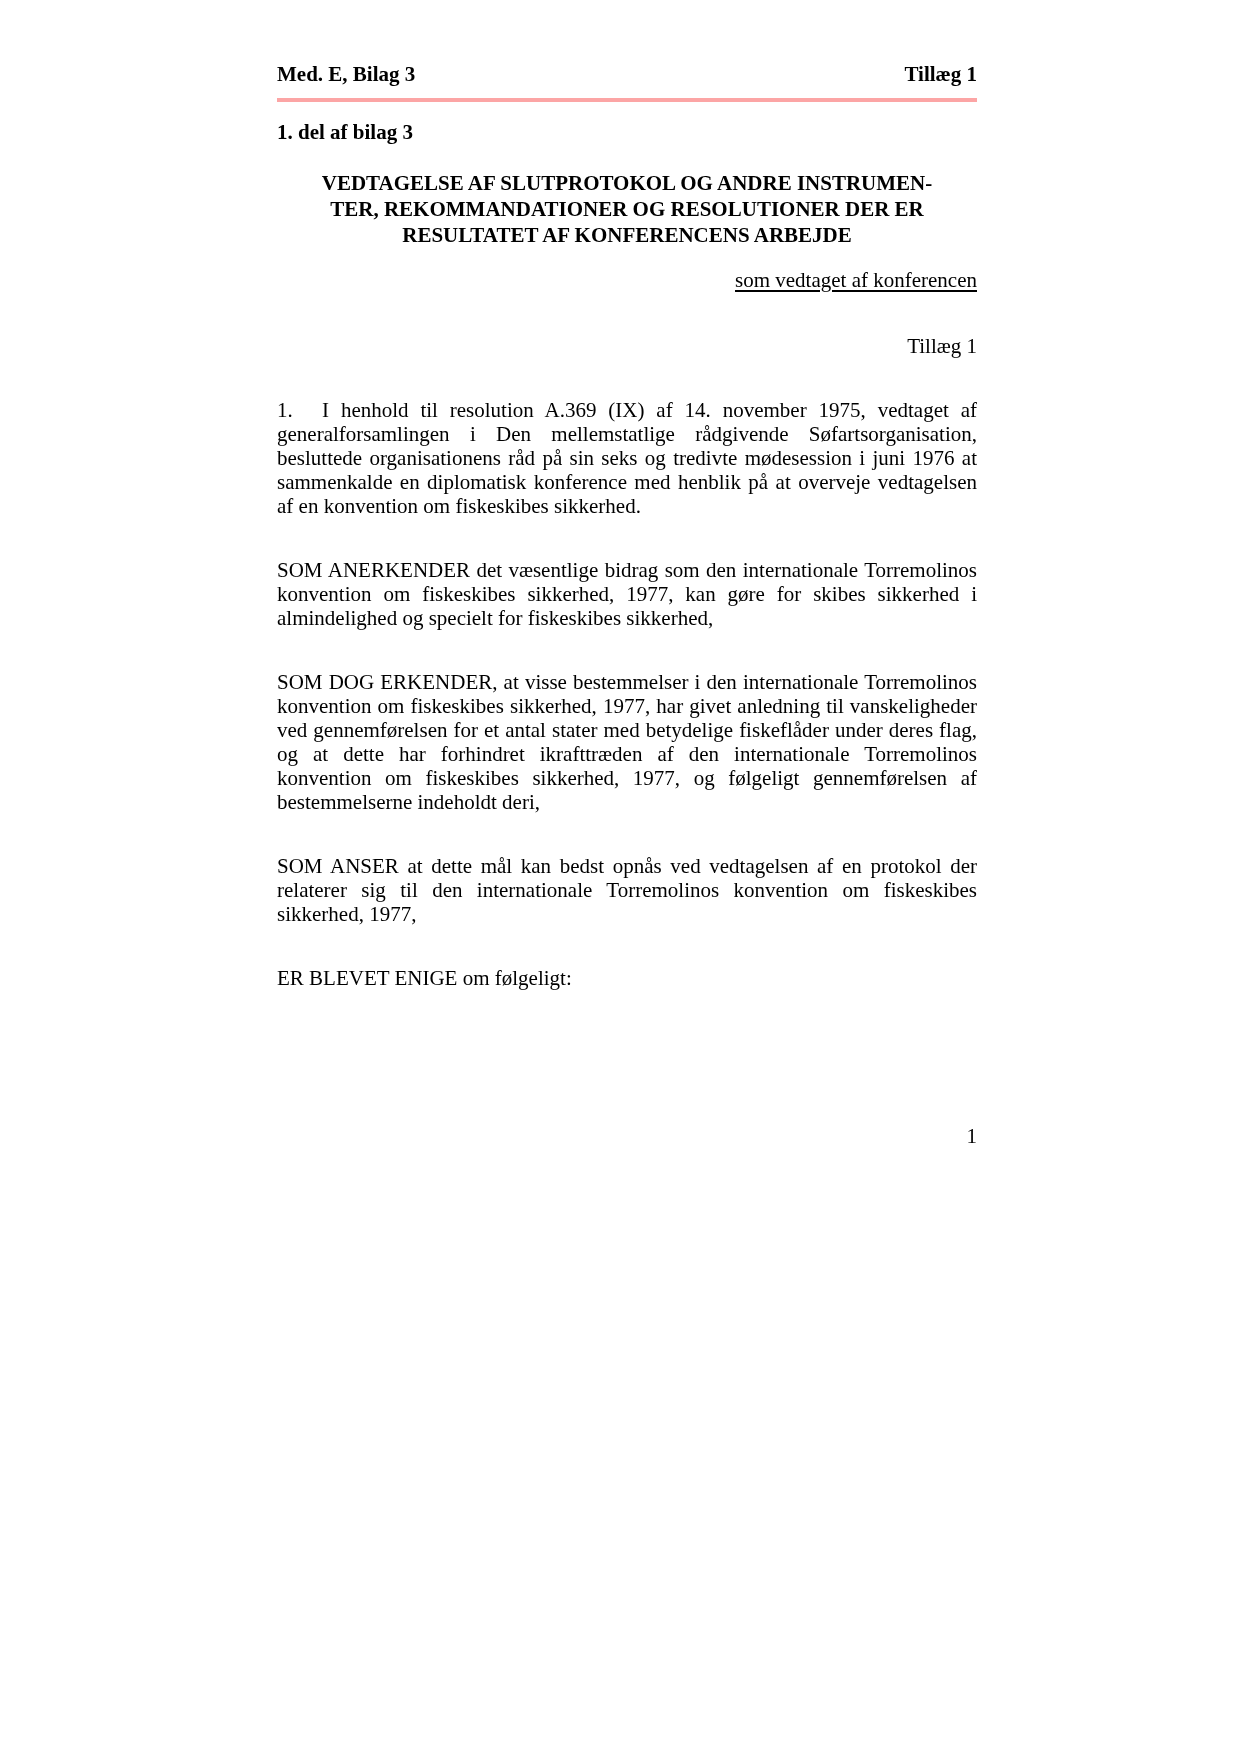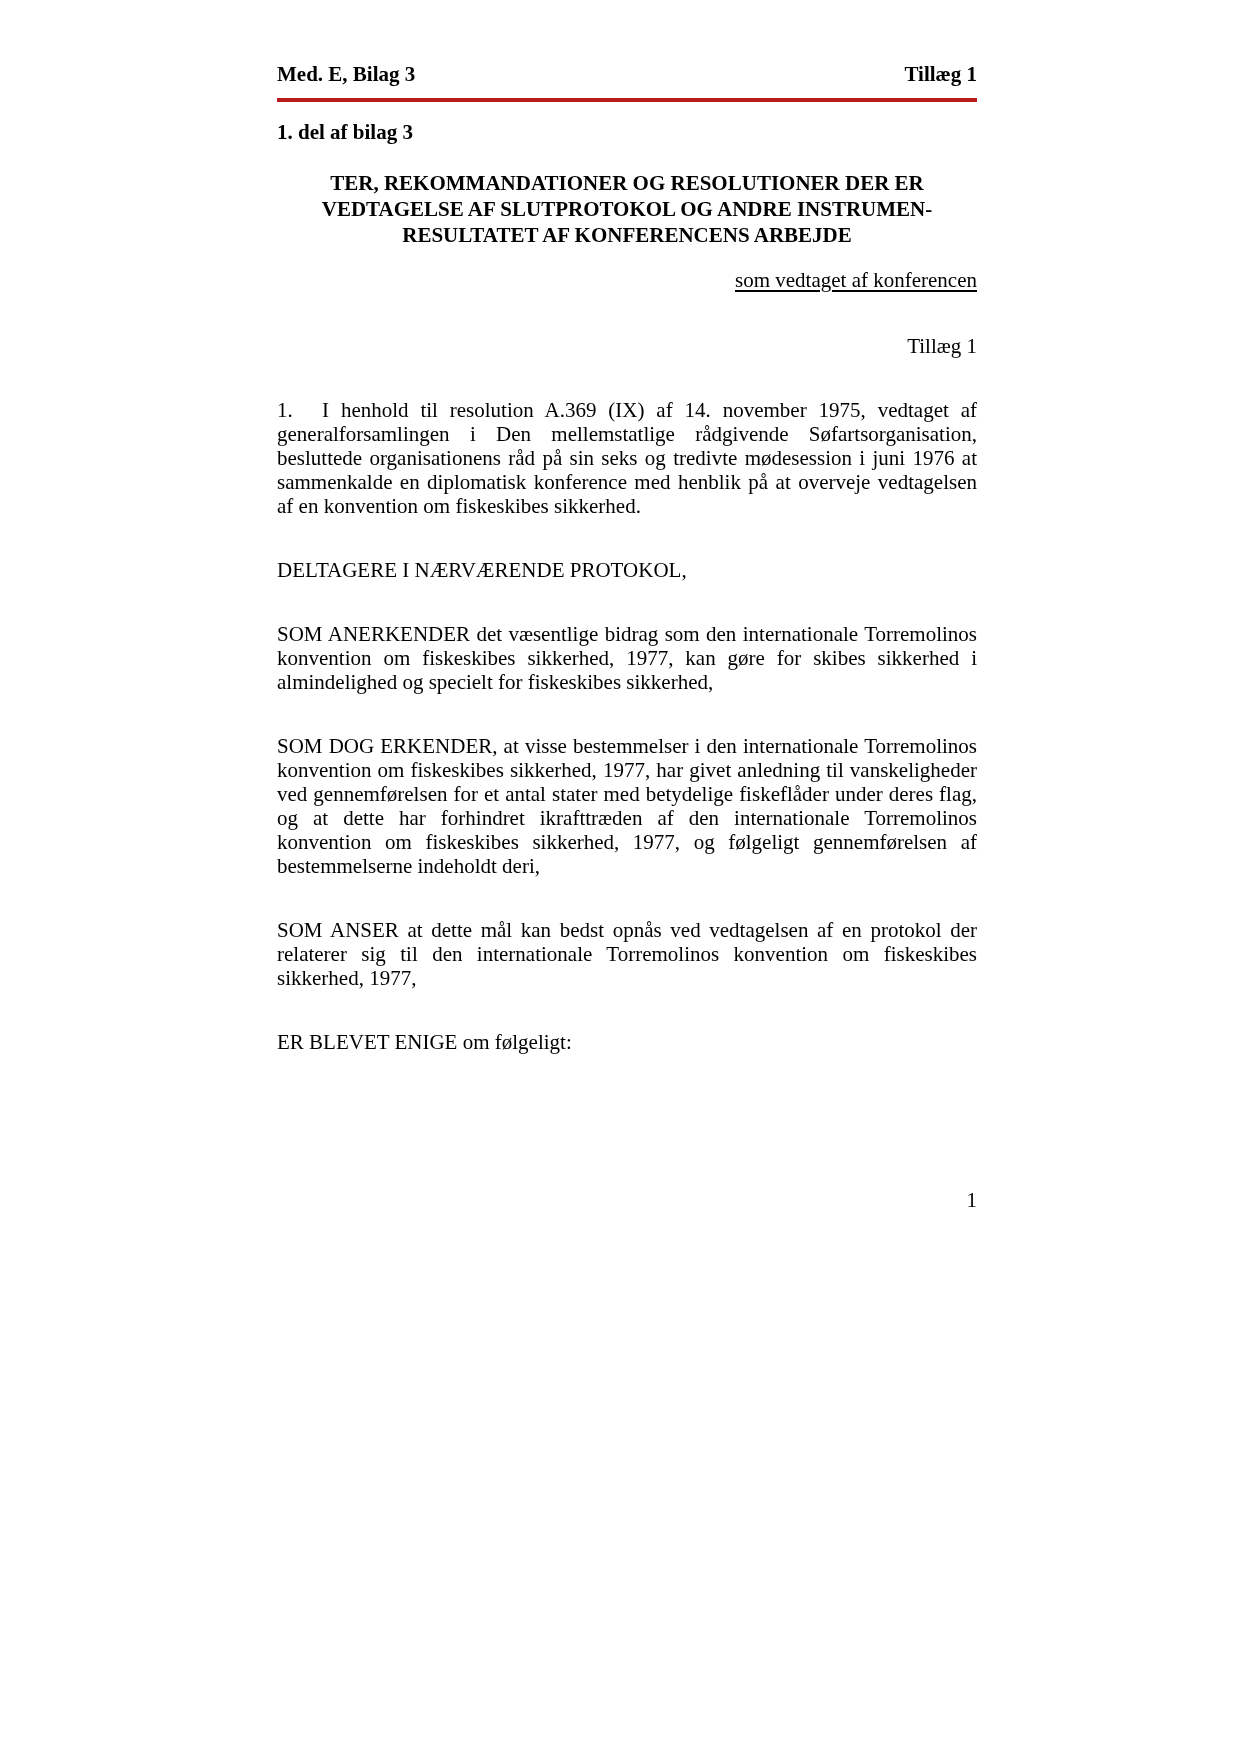--- a/index.html
+++ b/index.html
@@ -19,21 +19,21 @@
     overflow: hidden;
     box-sizing: border-box;
     padding: 62px 263px 0 277px;
   }
   .header-row {
     display: flex;
     justify-content: space-between;
     align-items: flex-end;
     font-weight: bold;
     padding-bottom: 12px;
-    border-bottom: 4px solid #b91c1c;
+    border-bottom: 4px solid #fca5a5;
   }
   .section-label {
     margin-top: 18px;
     font-weight: bold;
   }
   .title-block {
     text-align: center;
     font-weight: bold;
     line-height: 26px;
   }
@@ -70,35 +70,34 @@
 <div class="page">
 
   <div class="header-row">
     <span>Med. E, Bilag 3</span>
     <span>Tillæg 1</span>
   </div>
 
   <div class="section-label">1. del af bilag 3</div>
 
   <div class="title-block title-block-1">
+    <div>VEDTAGELSE AF SLUTPROTOKOL OG ANDRE INSTRUMEN-</div>
     <div>TER, REKOMMANDATIONER OG RESOLUTIONER DER ER</div>
-    <div>VEDTAGELSE AF SLUTPROTOKOL OG ANDRE INSTRUMEN-</div>
     <div>RESULTATET AF KONFERENCENS ARBEJDE</div>
   </div>
 
 
   <div class="subtitle-row">
     <span>som vedtaget af konferencen</span>
   </div>
 
   <div class="annex-label">Tillæg 1</div>
 
   <p class="body-par"><span class="par-num">1.</span><span>I henhold til resolution A.369 (IX) af 14. november 1975, vedtaget af generalforsamlingen i Den mellemstatlige rådgivende Søfartsorganisation, besluttede organisationens råd på sin seks og tredivte mødesession i juni 1976 at sammenkalde en diplomatisk konference med henblik på at overveje vedtagelsen af en konvention om fiskeskibes sikkerhed.</span></p>
 
-  <p class="body-par">DELTAGERE I NÆRVÆRENDE PROTOKOL,</p>
 
   <p class="body-par">SOM ANERKENDER det væsentlige bidrag som den internationale Torremolinos konvention om fiskeskibes sikkerhed, 1977, kan gøre for skibes sikkerhed i almindelighed og specielt for fiskeskibes sikkerhed,</p>
 
   <p class="body-par">SOM DOG ERKENDER, at visse bestemmelser i den internationale Torremolinos konvention om fiskeskibes sikkerhed, 1977, har givet anledning til vanskeligheder ved gennemførelsen for et antal stater med betydelige fiskeflåder under deres flag, og at dette har forhindret ikrafttræden af den internationale Torremolinos konvention om fiskeskibes sikkerhed, 1977, og følgeligt gennemførelsen af bestemmelserne indeholdt deri,</p>
 
 
   <p class="body-par">SOM ANSER at dette mål kan bedst opnås ved vedtagelsen af en protokol der relaterer sig til den internationale Torremolinos konvention om fiskeskibes sikkerhed, 1977,</p>
 
   <p class="body-par">ER BLEVET ENIGE om følgeligt:</p>
 

